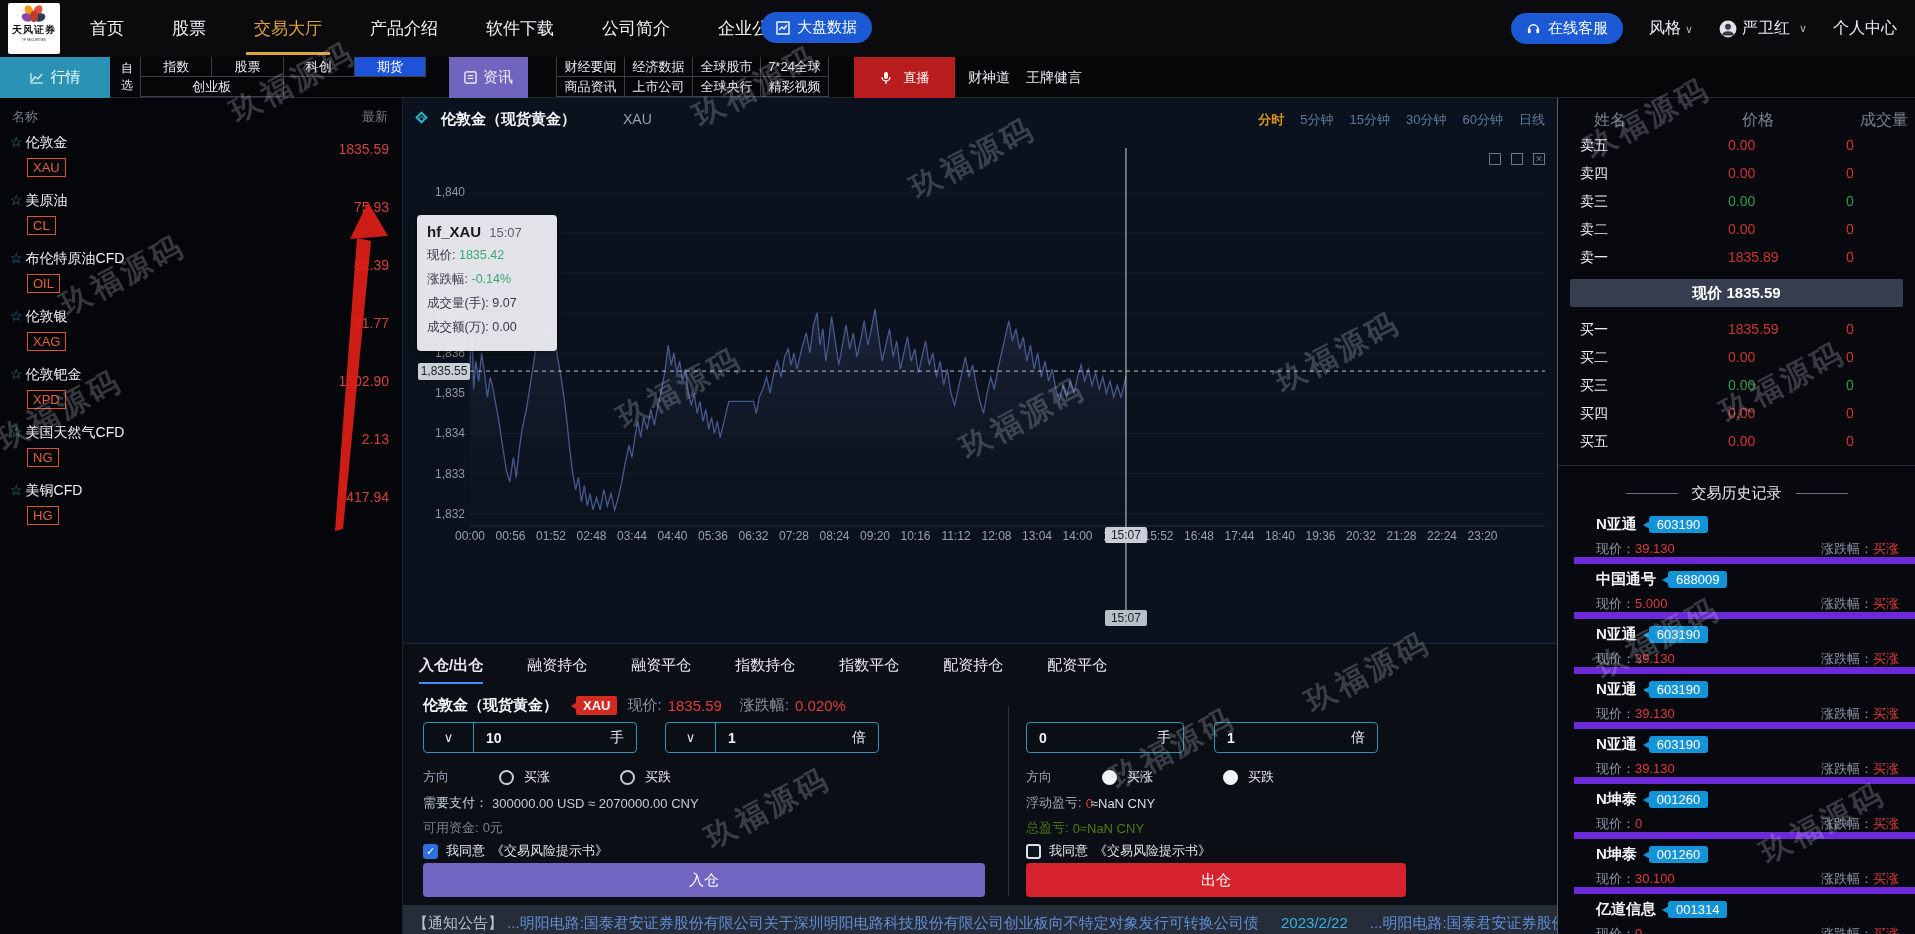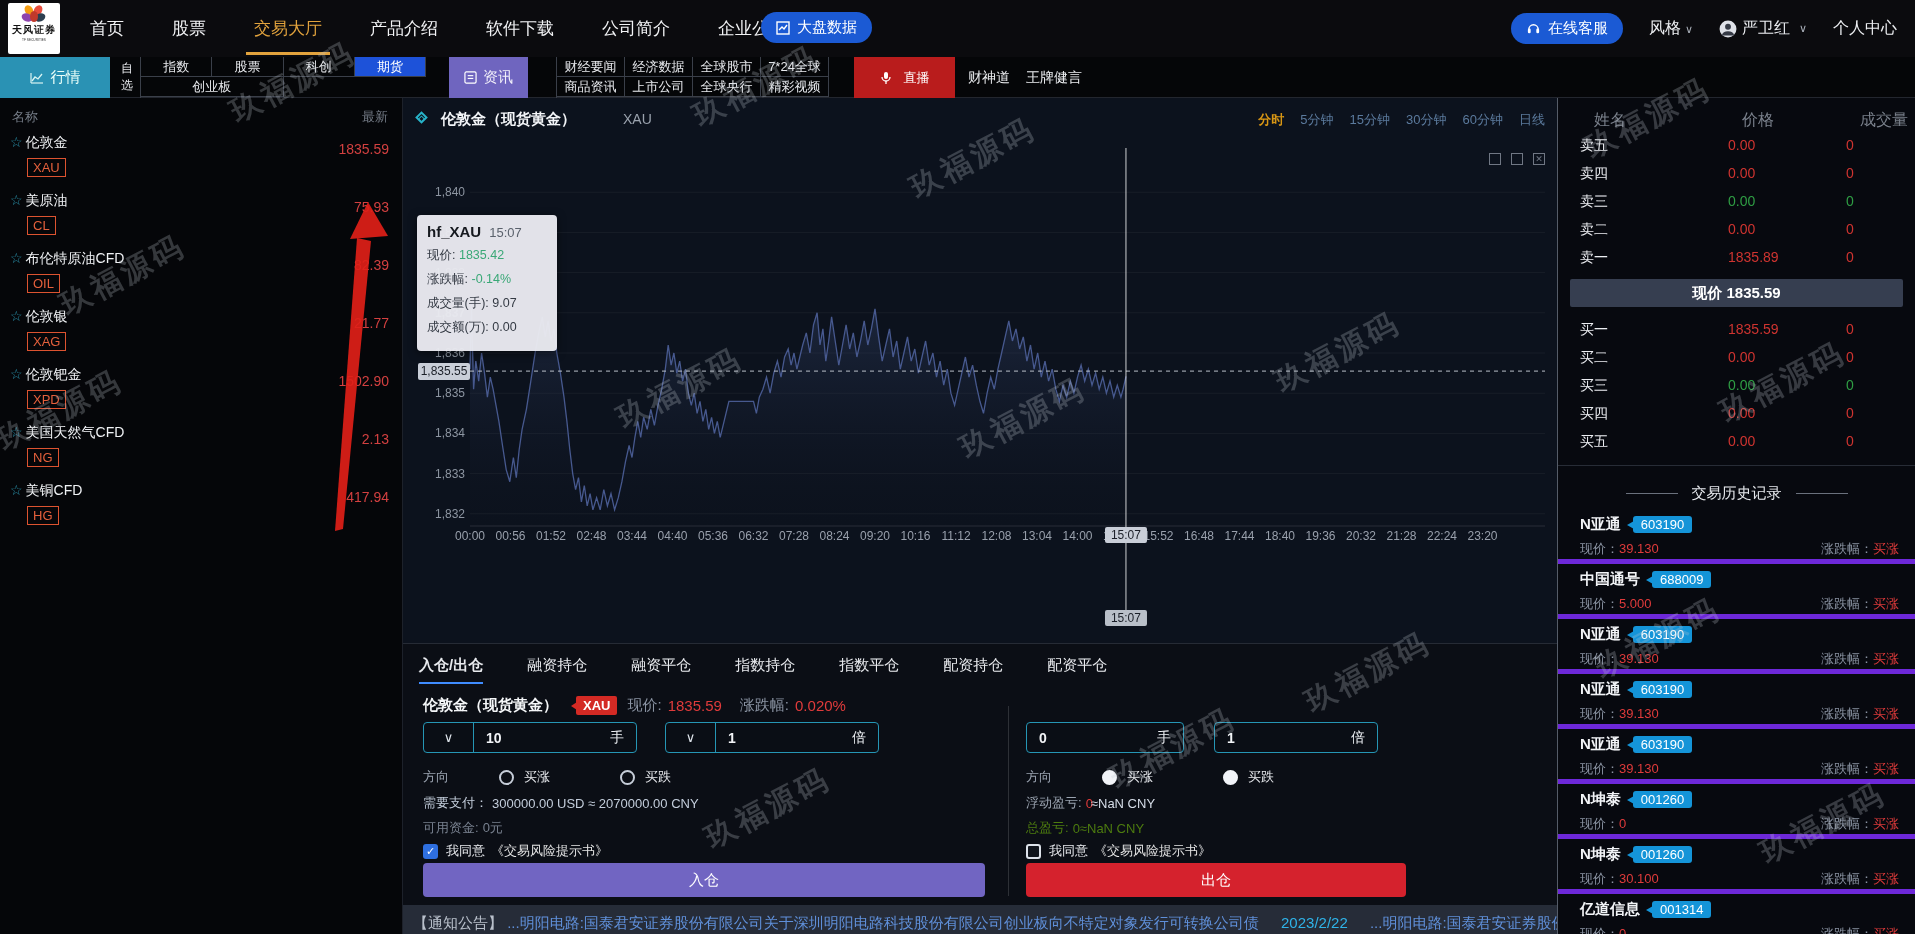--- a/index.html
+++ b/index.html
@@ -104,21 +104,21 @@
   .sidebar-right{position:absolute;left:1557px;top:98px;width:358px;height:836px;background:#07090f;border-left:1px solid #555c68;overflow:hidden;}
   .ob-head{display:grid;grid-template-columns:148px 118px auto;padding-left:36px;color:#7a828c;color:#7a818c;font-size:16px;margin-top:12px;}
   .ob-row{display:grid;grid-template-columns:148px 118px auto;padding-left:22px;height:28px;line-height:28px;font-size:14px;}
   .ob-label{color:#eceef2;}
   .red{color:#cf3430;}
   .green{color:#2f9e44;}
   .cur-bar{margin:8px 12px;height:28px;background:#363e50;border-radius:2px;text-align:center;line-height:28px;font-size:15px;font-weight:bold;color:#fff;}
   .ob-div{border-top:1px solid #272c36;margin:10px 0 0 0;}
   .hist-title{display:flex;align-items:center;justify-content:center;gap:14px;color:#e6e9ed;font-size:15px;margin:18px 0 6px 0;}
   .hist-title::before,.hist-title::after{content:"";width:52px;border-top:1px solid #6a717d;}
-  .hist-item{padding:6px 16px 0 22px;border-bottom:5px solid #6d28d9;height:55px;cursor:pointer;}
+  .hist-item{padding:6px 16px 0 22px;border-bottom:7px solid #6d28d9;height:55px;cursor:pointer;margin-left:16px;}
   .hi-name{font-size:15px;font-weight:bold;color:#f2f4f7;display:flex;align-items:center;}
   .blue-badge{background:#1494d8;color:#fff;font-size:13px;font-weight:normal;padding:1px 8px;border-radius:3px;margin-left:12px;position:relative;}
   .blue-badge::before{content:"";position:absolute;left:-6px;top:5px;border:4px solid transparent;border-right:7px solid #1494d8;border-left:none;}
   .hi-info{display:flex;justify-content:space-between;margin-top:6px;font-size:13px;}
 
   
   .watermark{position:absolute;font-size:30px;font-weight:bold;color:rgba(195,200,210,.26);transform:rotate(-28deg);letter-spacing:4px;pointer-events:none;z-index:30;}
   .arrow-svg{position:absolute;left:0;top:98px;z-index:31;pointer-events:none;}
 </style>
 </head>

